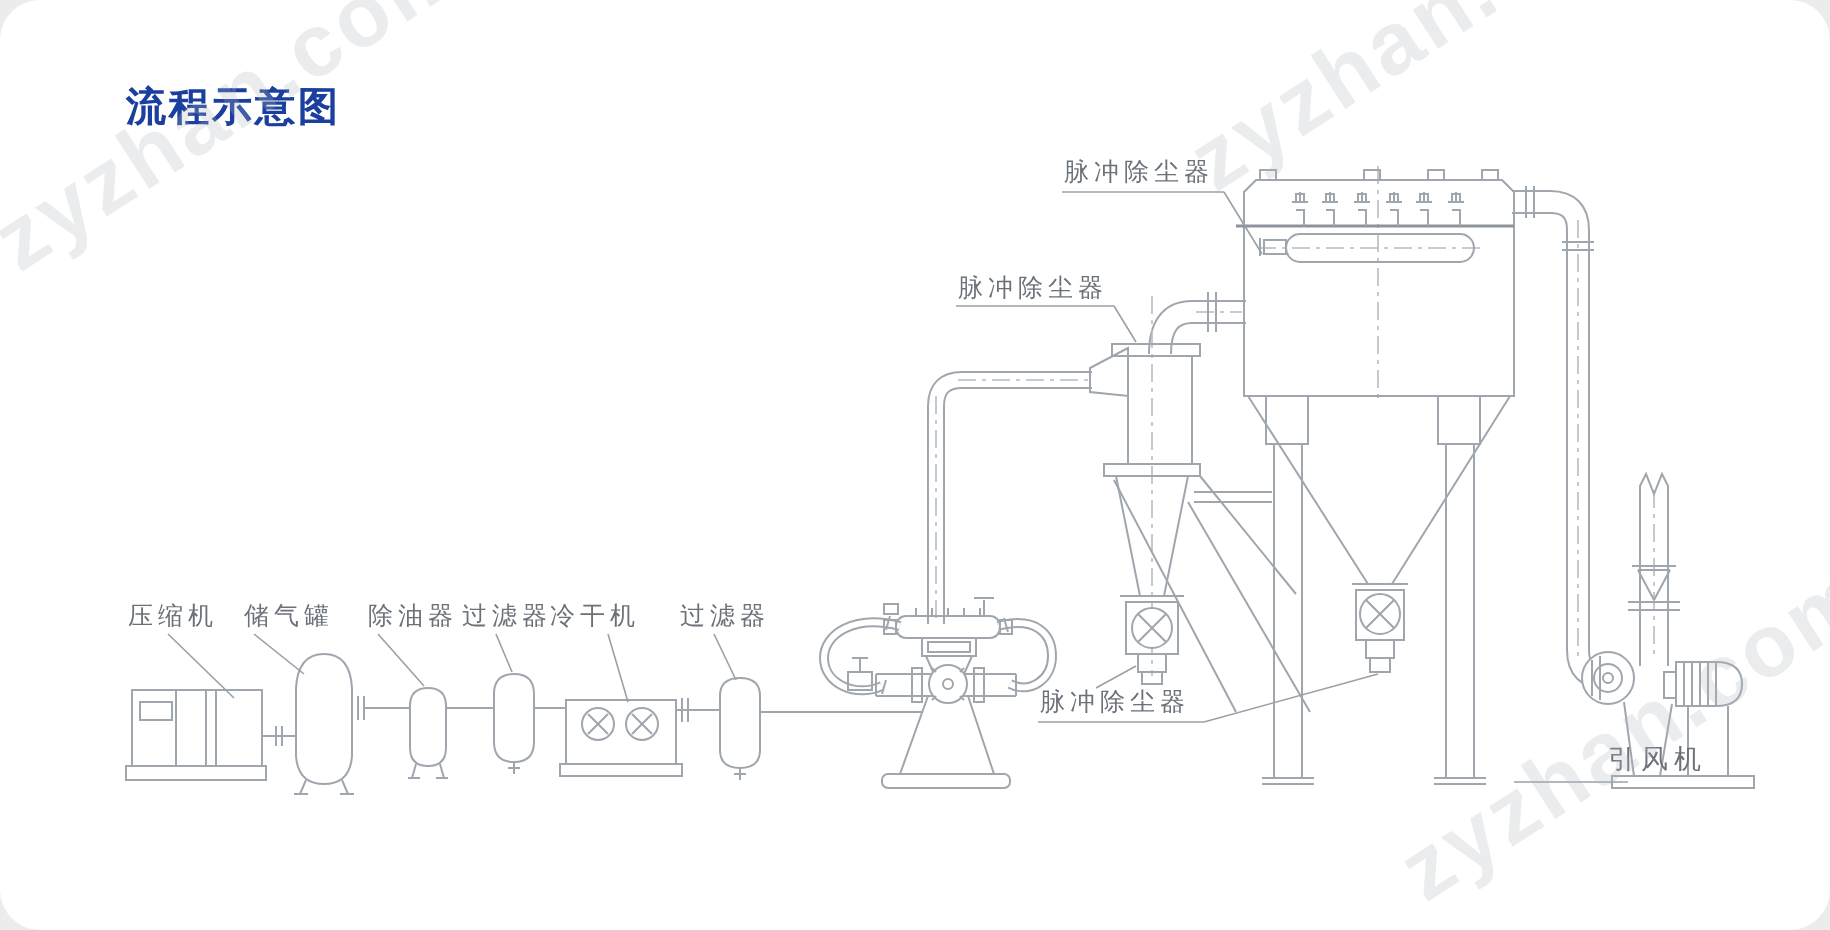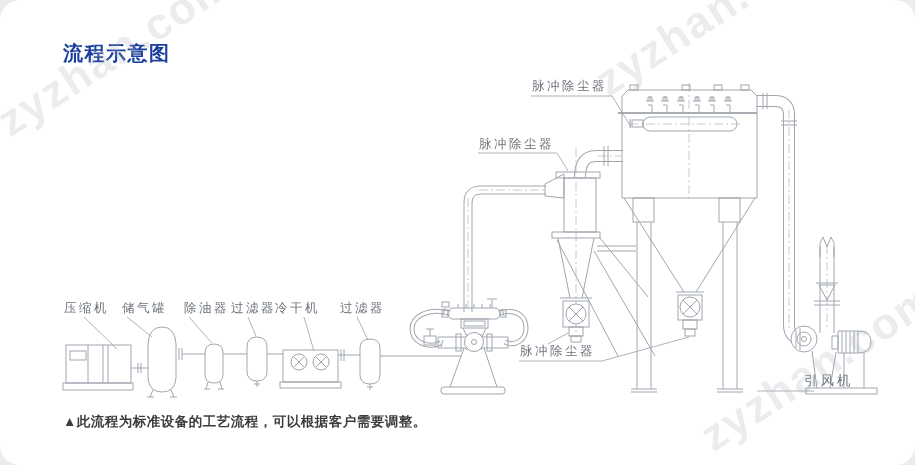--- a/index.html
+++ b/index.html
@@ -236,19 +236,18 @@
   <div class="lbl" style="left:122px;top:303px">储气罐</div>
   <div class="lbl" style="left:184px;top:303px">除油器</div>
   <div class="lbl" style="left:231px;top:303px">过滤器</div>
   <div class="lbl" style="left:275px;top:303px">冷干机</div>
   <div class="lbl" style="left:340px;top:303px">过滤器</div>
   <div class="lbl" style="left:479px;top:139px">脉冲除尘器</div>
   <div class="lbl" style="left:532px;top:81px">脉冲除尘器</div>
   <div class="lbl" style="left:520px;top:346px">脉冲除尘器</div>
   <div class="lbl big" style="left:760px;top:375px">引风机</div>
 
-  <div class="note">▲此流程为标准设备的工艺流程，可以根据客户需要调整。</div>
 
   <div class="wm" style="left:2px;top:100px">zyzhan.com</div>
   <div class="wm" style="left:600px;top:60px">zyzhan.com</div>
   <div class="wm" style="left:705px;top:415px">zyzhan.com</div>
 
 </div>
 
 </body></html>

